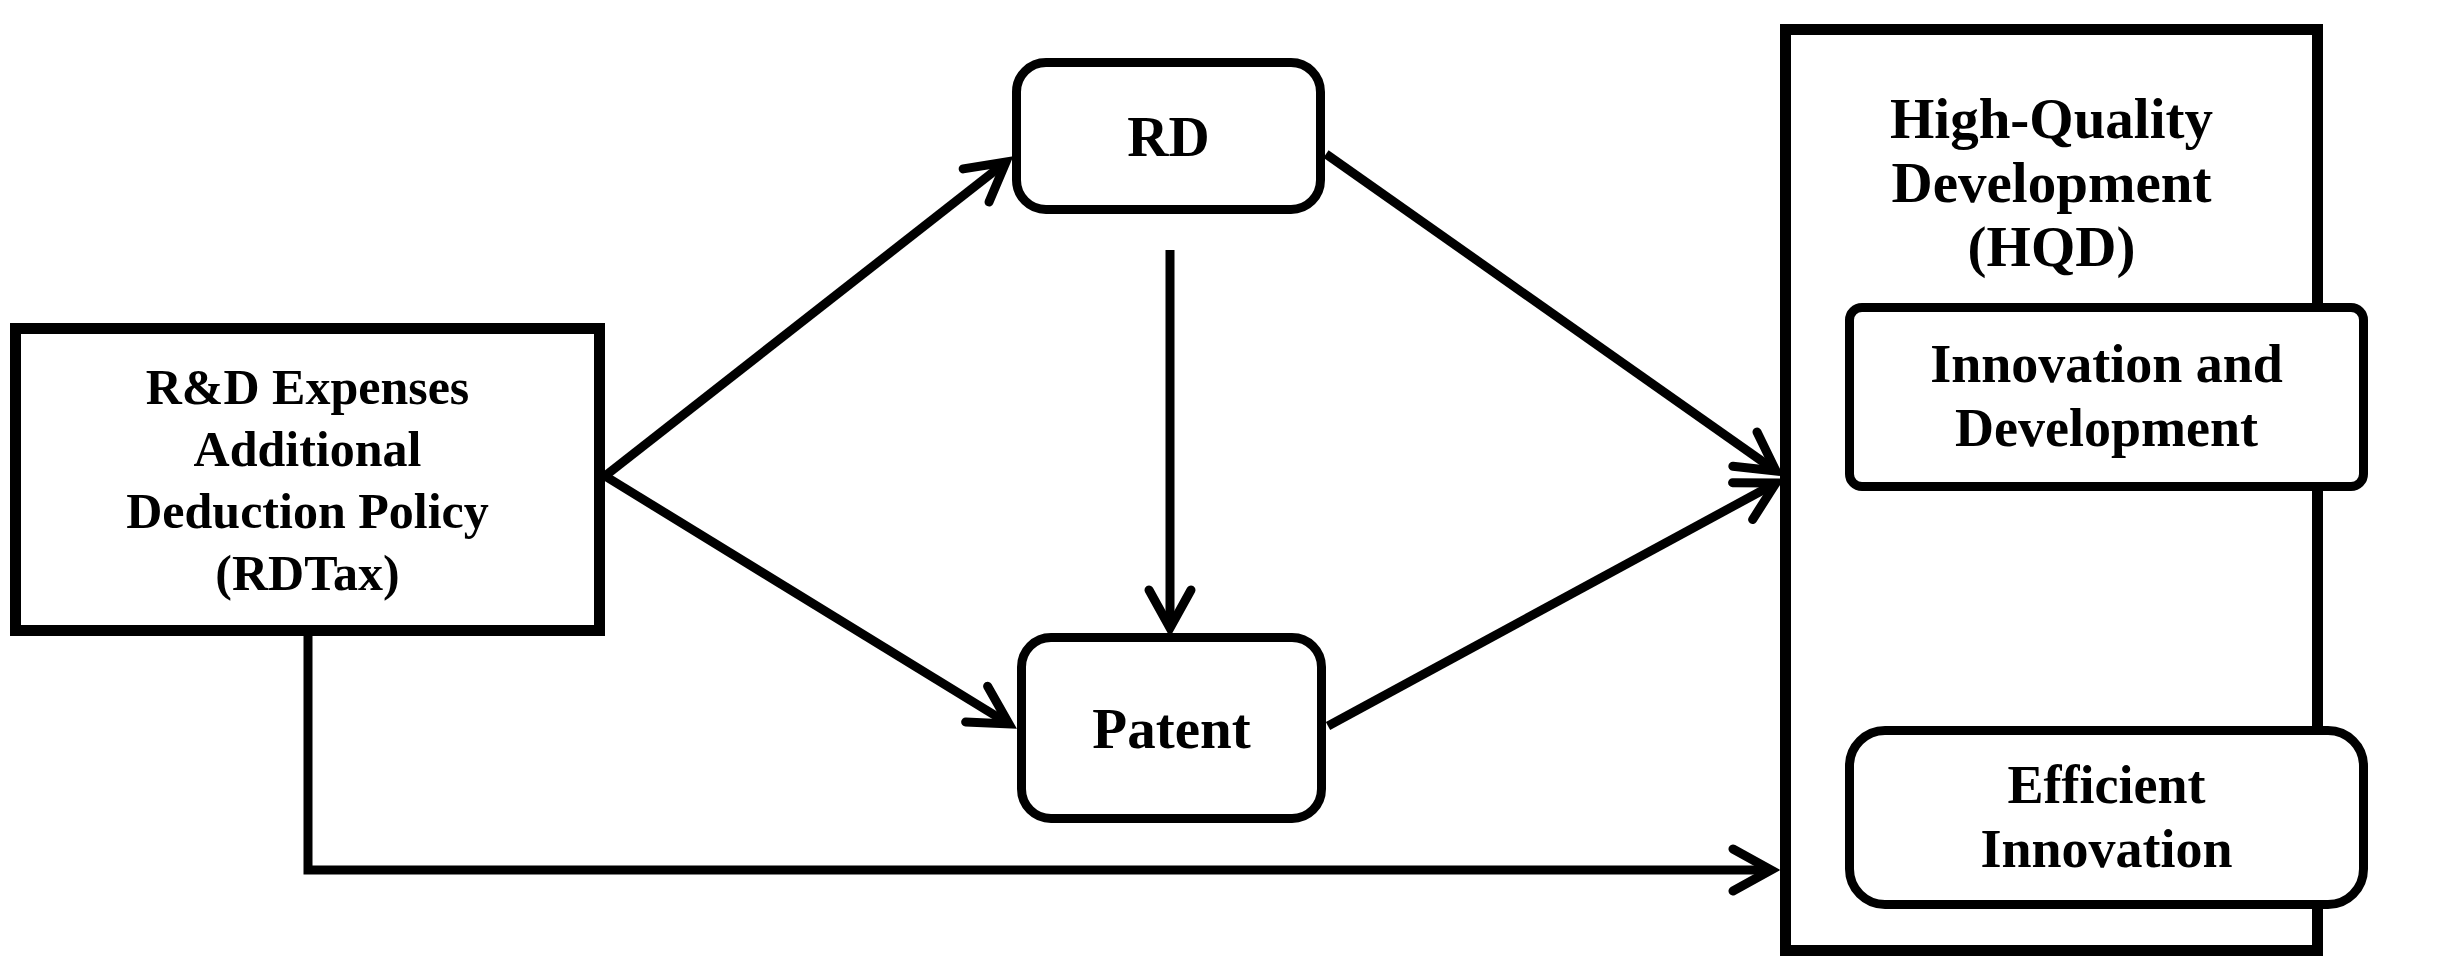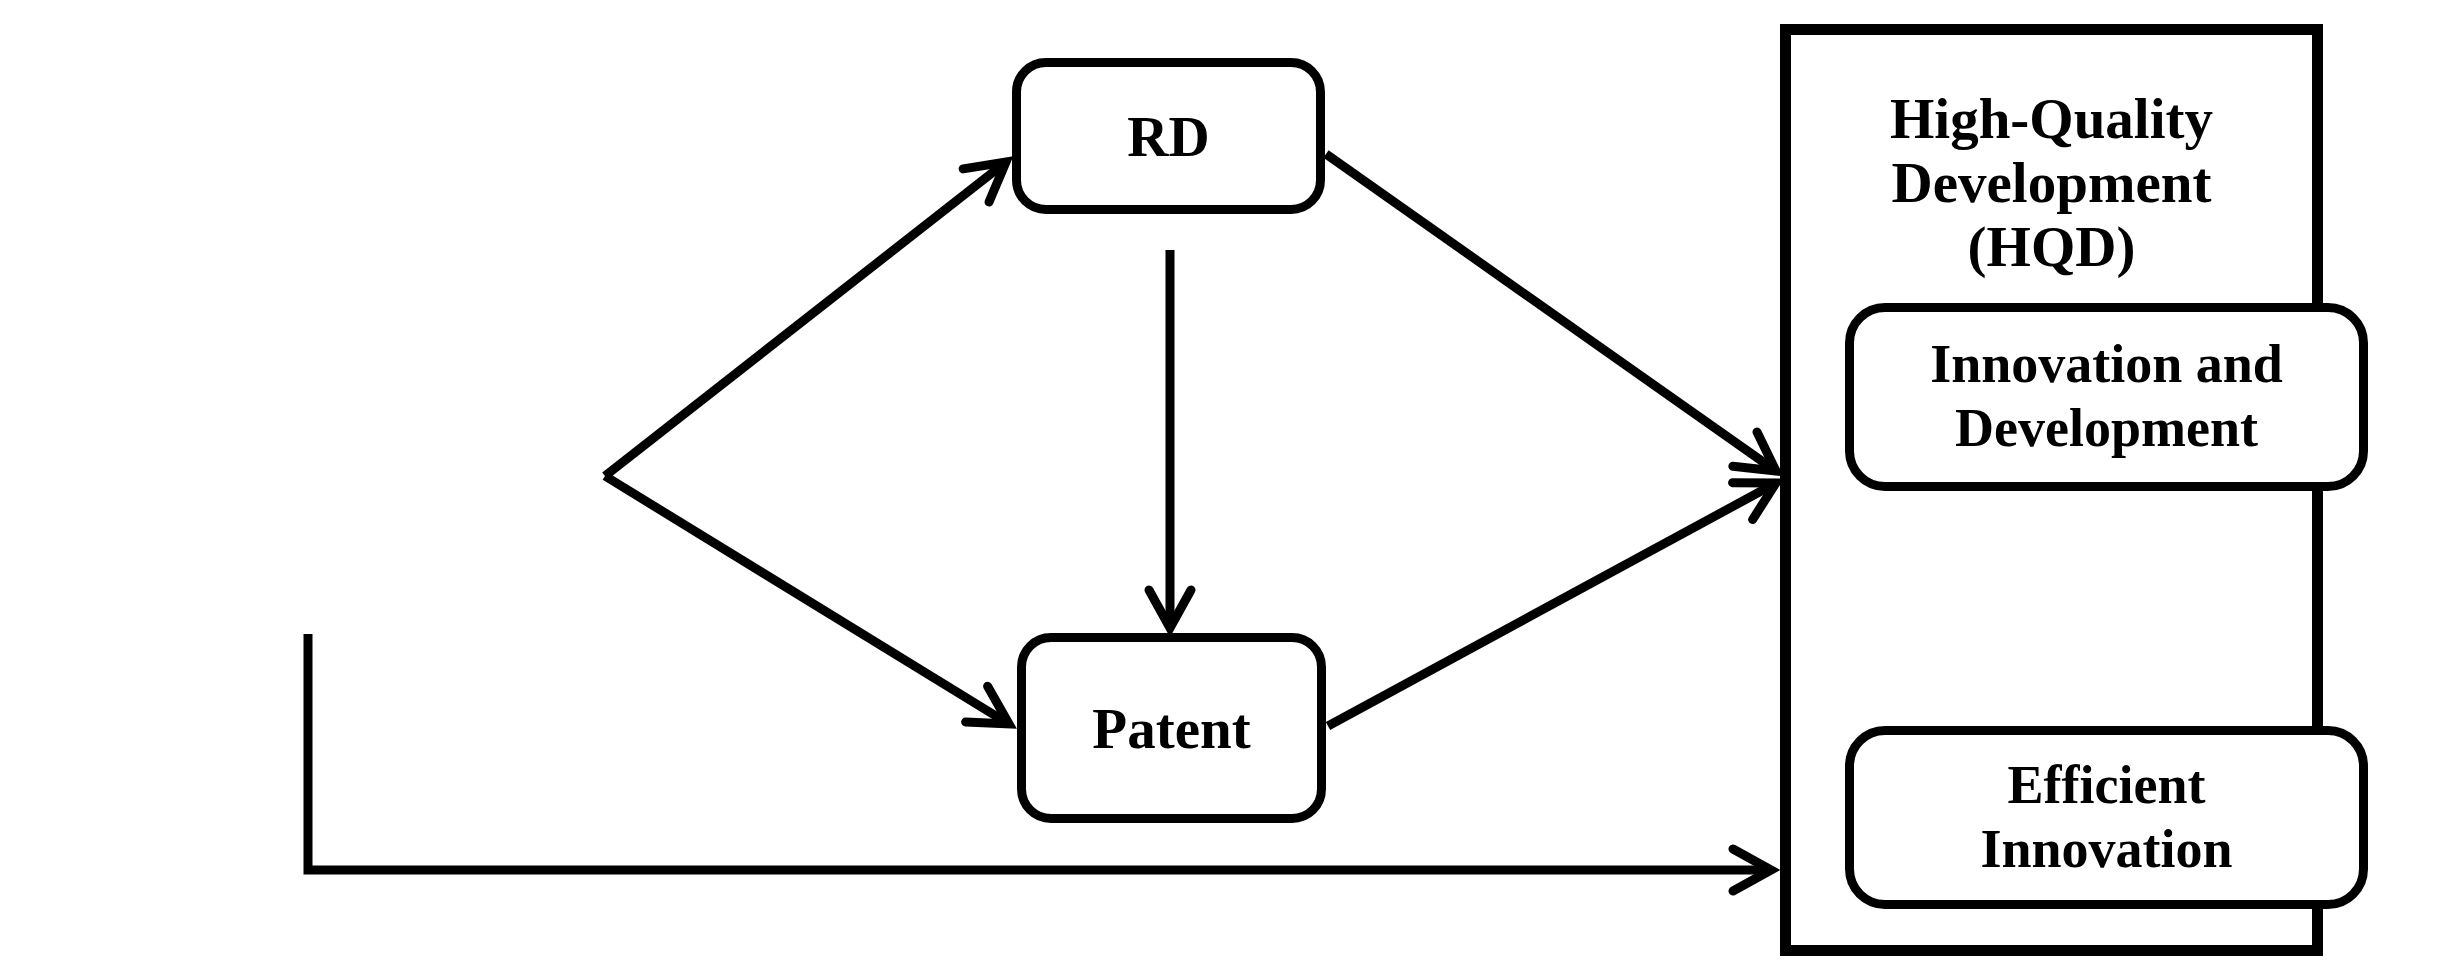--- a/index.html
+++ b/index.html
@@ -91,21 +91,21 @@
     border: 9px solid #000000;
     border-radius: 40px;
     display: flex;
     align-items: center;
     justify-content: center;
   }
   .sub-node .label {
     font-size: 54px;
     line-height: 1.18;
   }
-  #sub-innovation { top: 268px; height: 188px; }
+  #sub-innovation { top: 268px; height: 188px; border-radius: 17px; }
   #sub-risk       { top: 483px; height: 184px; }
   #sub-efficient  { top: 691px; height: 183px; }
 </style>
 </head>
 <body>
 
 <div class="canvas">
 
   <svg class="arrows" width="2455" height="963" viewBox="0 0 2455 963">
     <defs>
@@ -114,20 +114,26 @@
       </marker>
     </defs>
     <line x1="605" y1="476" x2="1006" y2="162" marker-end="url(#arrowhead)"></line>
     <line x1="605" y1="476" x2="1009" y2="724" marker-end="url(#arrowhead)"></line>
     <line x1="1170" y1="250" x2="1170" y2="628" marker-end="url(#arrowhead)"></line>
     <line x1="1326" y1="154" x2="1776" y2="471" marker-end="url(#arrowhead)"></line>
     <line x1="1328" y1="726" x2="1776" y2="483" marker-end="url(#arrowhead)"></line>
     <path class="connector" d="M308,634 L308,870 L1771,870" marker-end="url(#arrowhead)"></path>
   </svg>
 
+  <div class="node" id="node-rdtax">
+    <div class="label">R&amp;D Expenses
+Additional
+Deduction Policy
+(RDTax)</div>
+  </div>
 
   <div class="node" id="node-rd">
     <div class="label">RD</div>
   </div>
 
   <div class="node" id="node-patent">
     <div class="label">Patent</div>
   </div>
 
   <div class="node" id="node-hqd">

